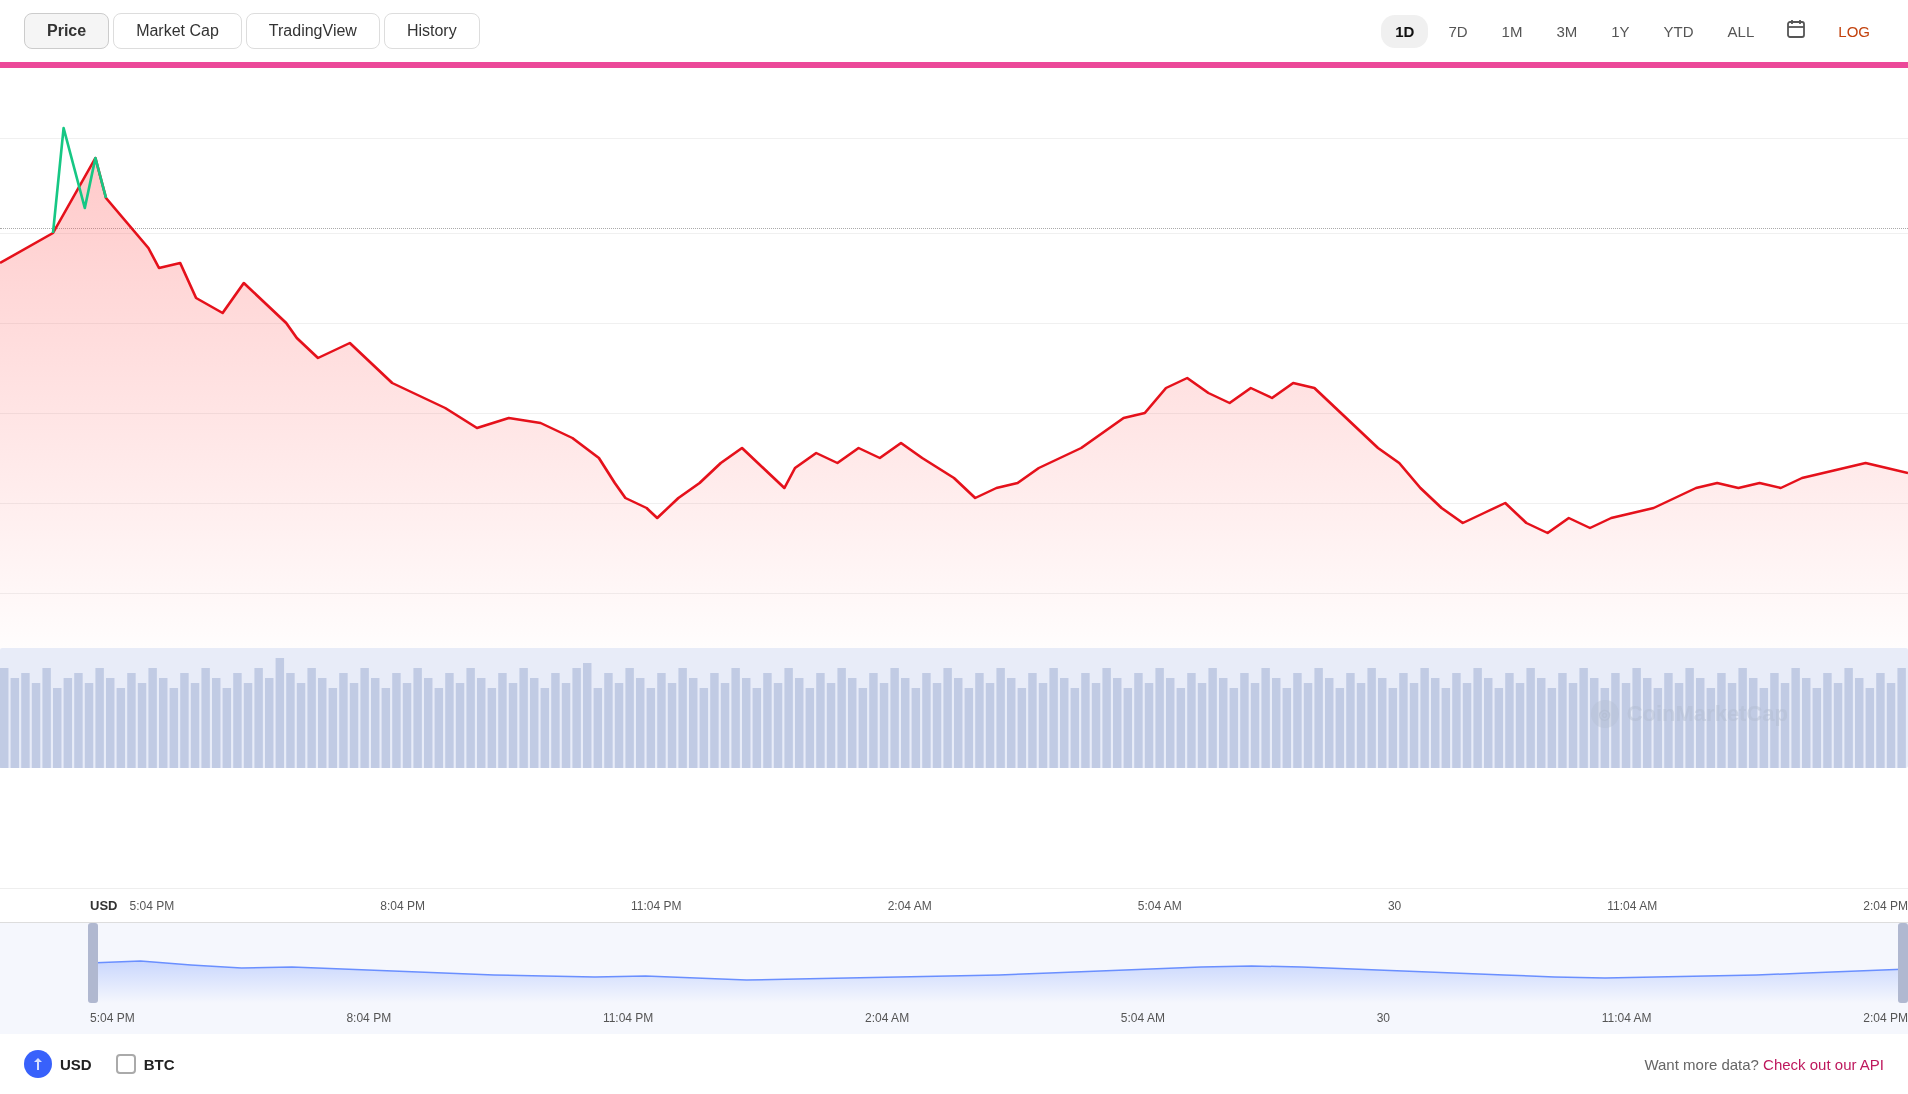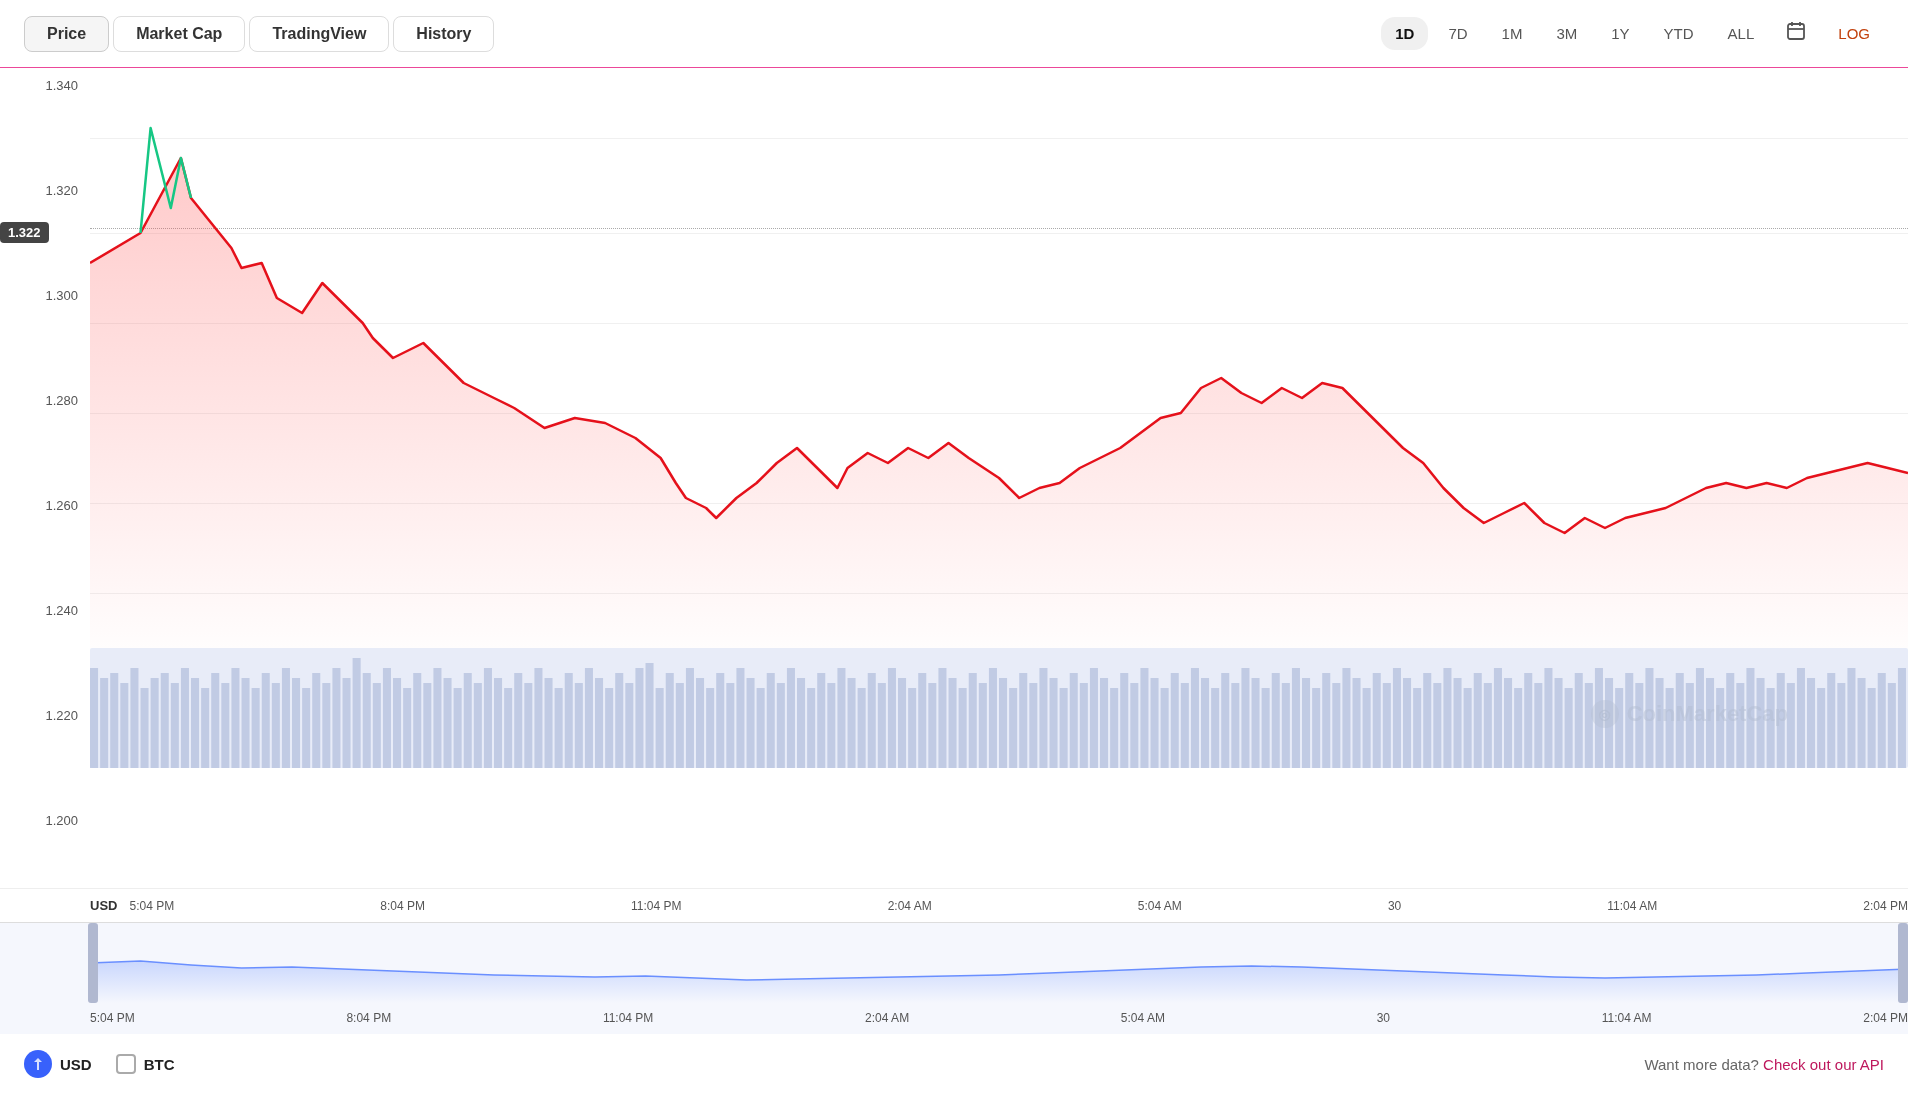--- a/index.html
+++ b/index.html
@@ -10,36 +10,36 @@
       width: 1908px;
       height: 1094px;
       overflow: hidden;
     }
 
     .top-bar {
       display: flex;
       align-items: center;
       justify-content: space-between;
       padding: 12px 24px;
-      border-bottom: 1px solid #ec4899;
+      border-bottom: 6px solid #ec4899;
       height: 68px;
     }
 
     .tabs {
       display: flex;
       gap: 4px;
     }
 
     .tab {
       padding: 8px 22px;
       border: 1.5px solid #ddd;
       border-radius: 8px;
       background: #fff;
       font-size: 16px;
-      font-weight: 700;
+      font-weight: 400;
       color: #333;
       cursor: pointer;
     }
 
     .tab.active {
       background: #f5f5f5;
       border-color: #ccc;
       font-weight: 700;
     }
 
@@ -257,31 +257,20 @@
     <line x1="6" y1="1" x2="6" y2="5"></line>
     <line x1="14" y1="1" x2="14" y2="5"></line>
   </svg></button>
       <button class="log-btn">LOG</button>
     </div>
 </div>
 
 <div style="position:relative;">
   <div class="chart-container">
 
-    <div class="y-axis" id="y-axis-container">
-      <div class="y-label">1.340</div>
-        <div class="y-label">1.320</div>
-        <div class="y-label">1.300</div>
-        <div class="y-label">1.280</div>
-        <div class="y-label">1.260</div>
-        <div class="y-label">1.240</div>
-        <div class="y-label">1.220</div>
-        <div class="y-label">1.200</div>
-        <div class="price-label-badge">1.322</div>
-    </div>
 
     <div class="chart-area">
 
       <div class="grid-line" style="top:70px;"></div>
       <div class="grid-line" style="top:165px;"></div>
       <div class="grid-line" style="top:255px;"></div>
       <div class="grid-line" style="top:345px;"></div>
       <div class="grid-line" style="top:435px;"></div>
       <div class="grid-line" style="top:525px;"></div>
 

